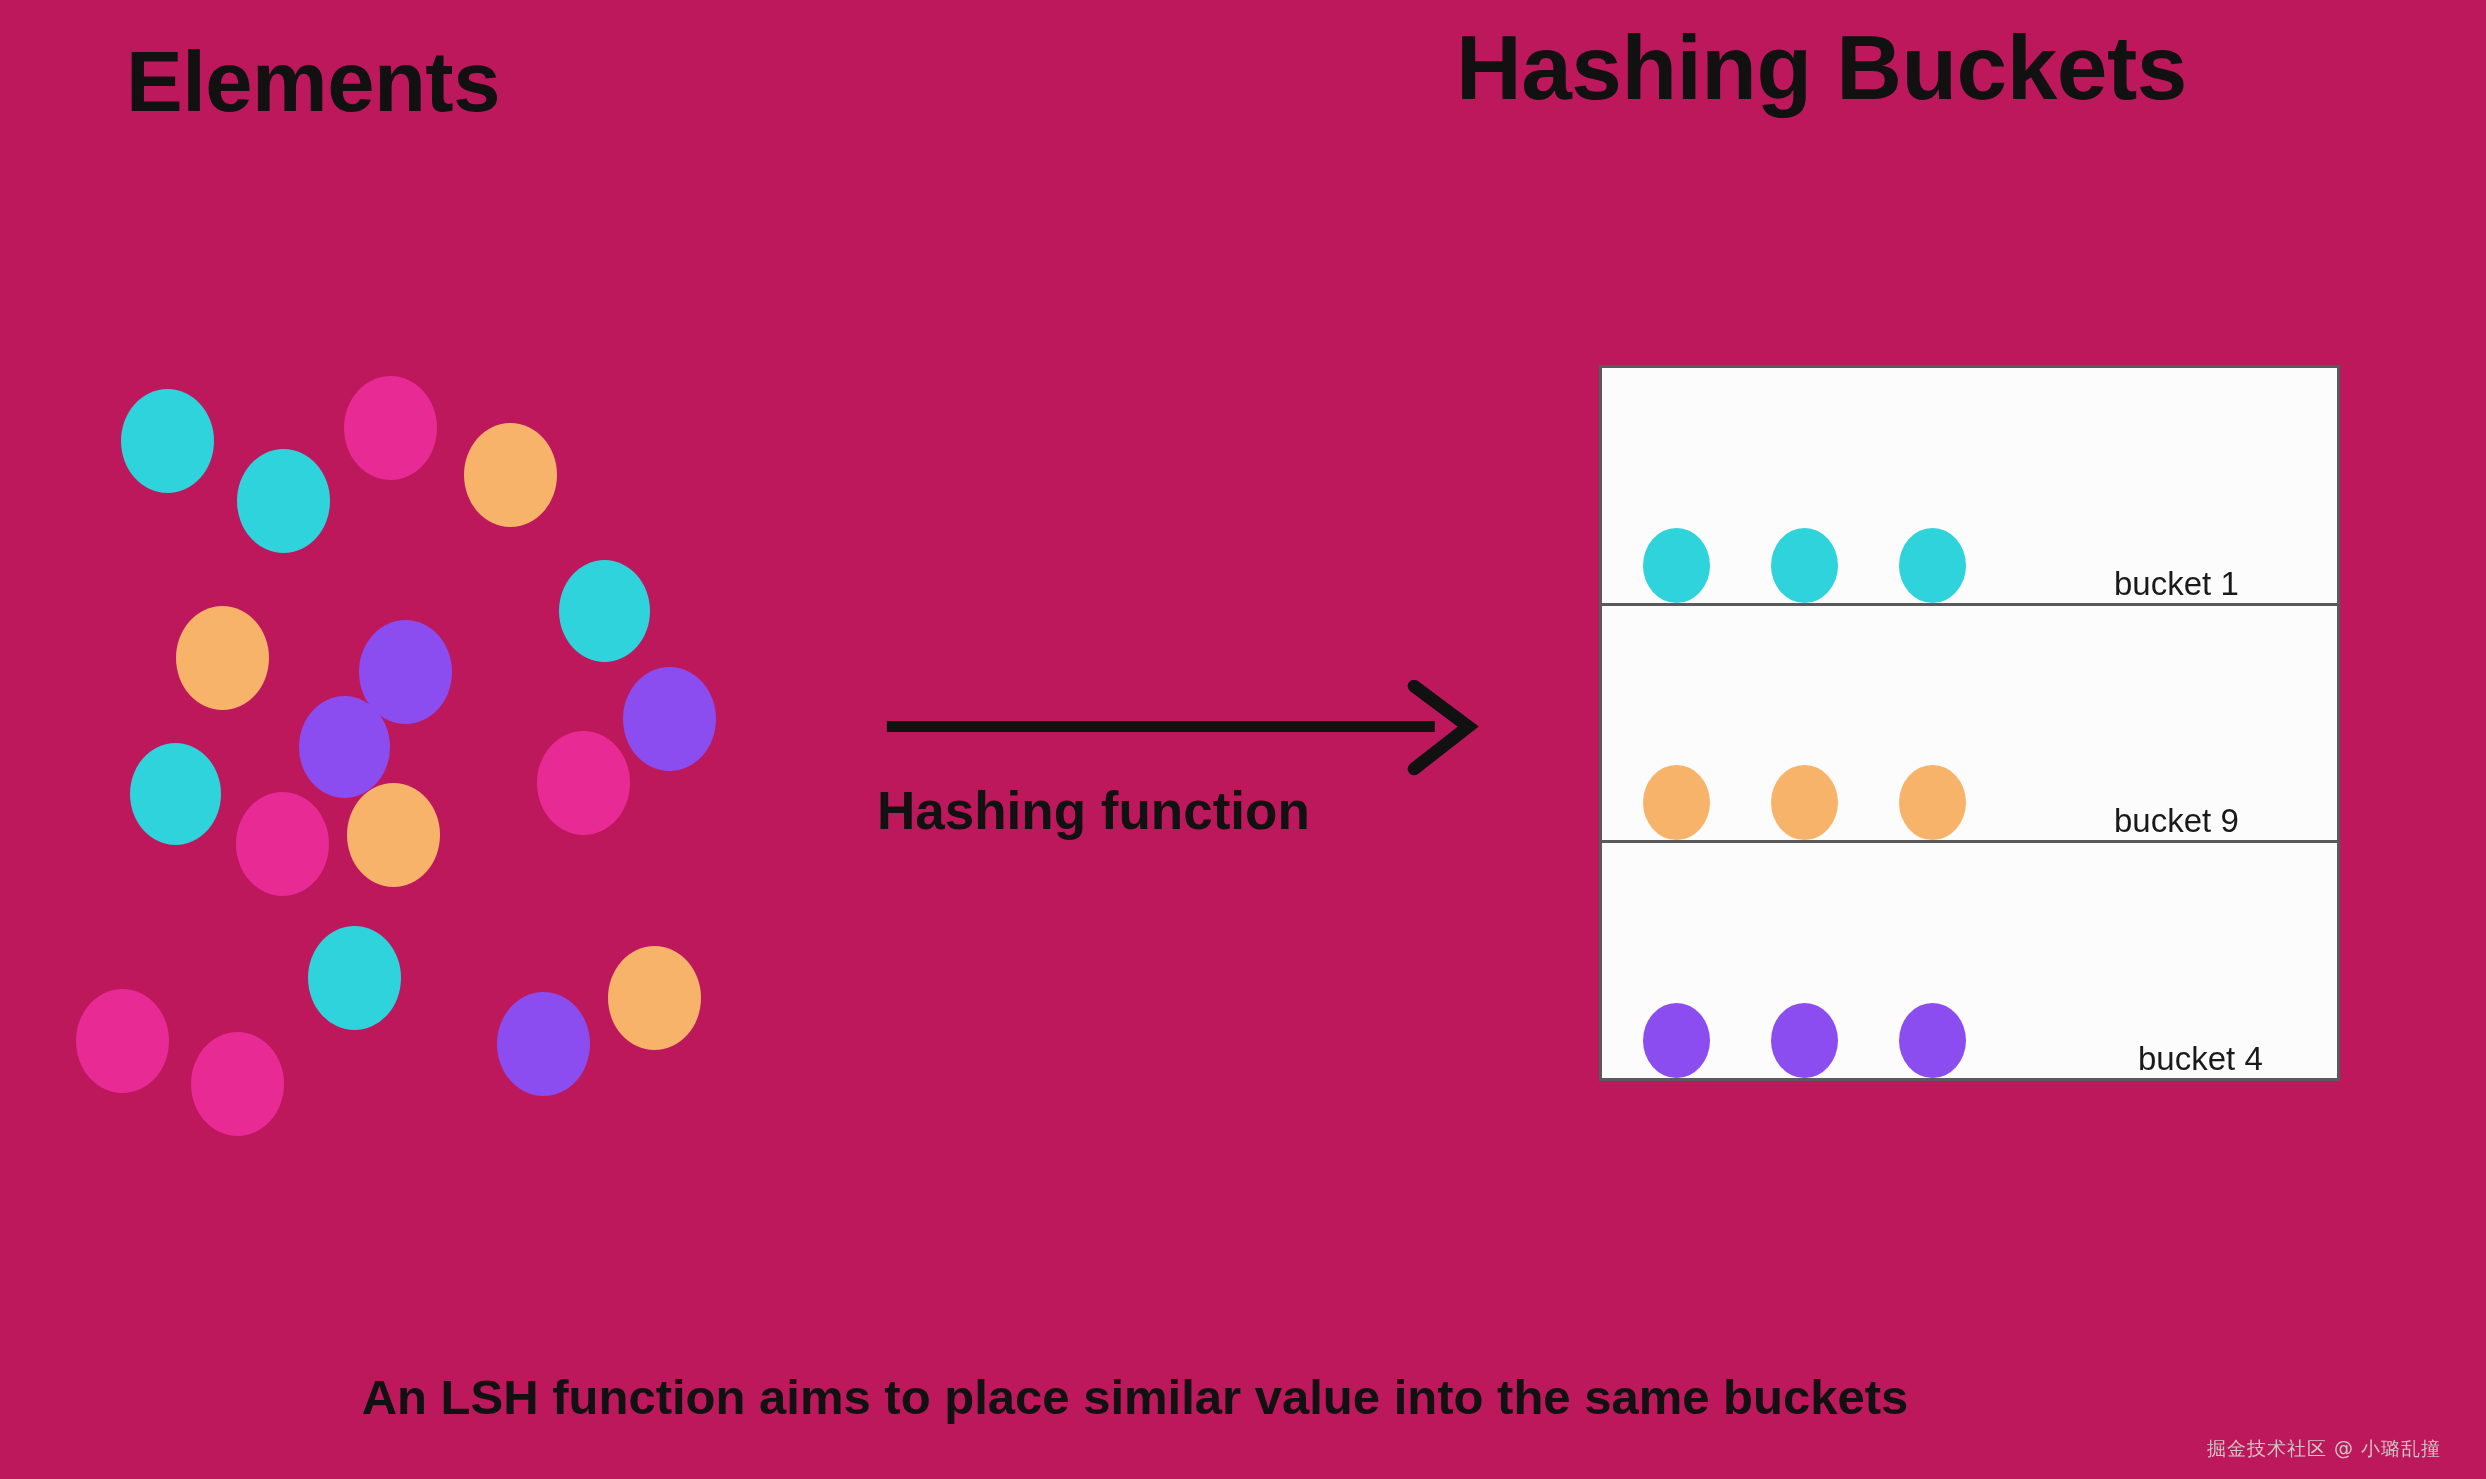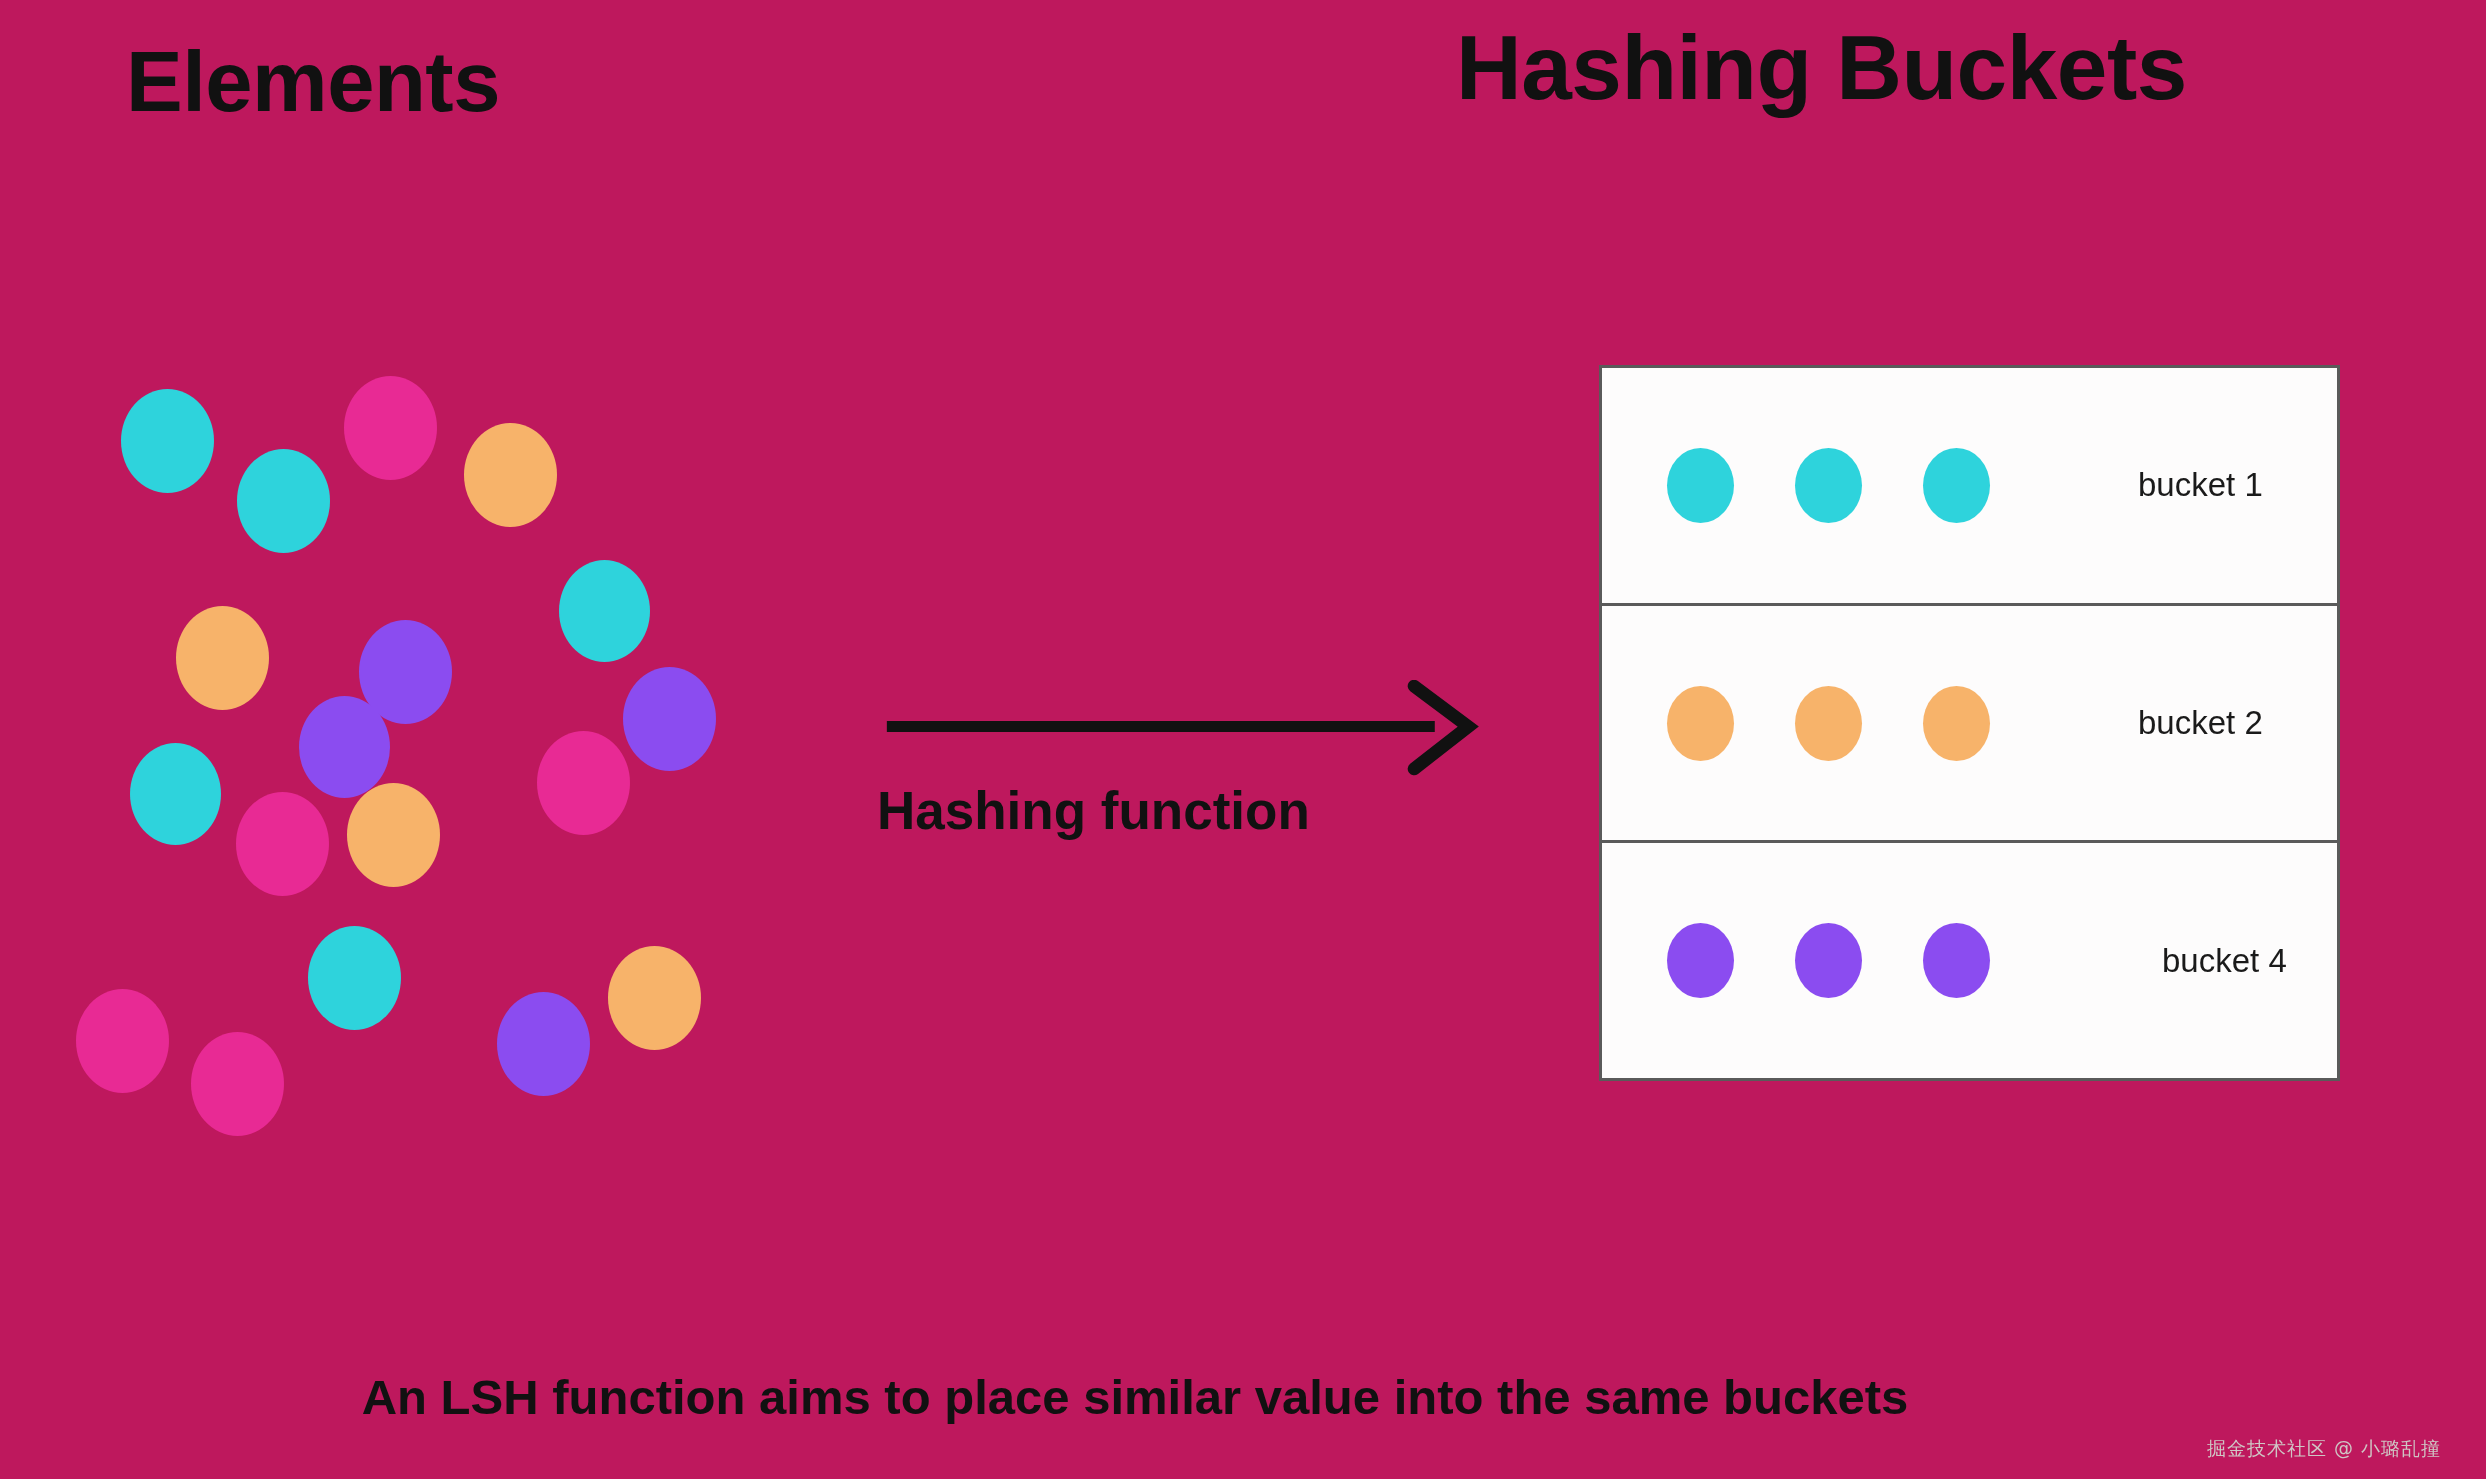--- a/index.html
+++ b/index.html
@@ -93,25 +93,24 @@
     height: 716px;
     background: #fdfcfc;
     border: 3px solid #5a5a5a;
     box-sizing: border-box;
     display: flex;
     flex-direction: column;
   }
   .bucket-row {
     flex: 1 1 0;
     display: flex;
-    align-items: center;
+    align-items: flex-end;
     border-bottom: 3px solid #5a5a5a;
     box-sizing: border-box;
     position: relative;
-    padding-left: 24px;
   }
   .bucket-row:last-child {
     border-bottom: none;
     gap: 24px;
   }
   .bucket-dots {
     display: flex;
     align-items: center;
     width: 512px;
     padding-left: 41px;
@@ -204,21 +203,21 @@
           <div class="bucket-dot" style="background: rgb(46, 211, 220);"></div>
         </div>
         <div class="bucket-label">bucket 1</div>
       </div>
       <div class="bucket-row">
         <div class="bucket-dots">
           <div class="bucket-dot" style="background: rgb(247, 179, 106);"></div>
           <div class="bucket-dot" style="background: rgb(247, 179, 106);"></div>
           <div class="bucket-dot" style="background: rgb(247, 179, 106);"></div>
         </div>
-        <div class="bucket-label">bucket 2</div>
+        <div class="bucket-label">bucket 9</div>
       </div>
       <div class="bucket-row">
         <div class="bucket-dots">
           <div class="bucket-dot" style="background: rgb(139, 76, 240);"></div>
           <div class="bucket-dot" style="background: rgb(139, 76, 240);"></div>
           <div class="bucket-dot" style="background: rgb(139, 76, 240);"></div>
         </div>
         <div class="bucket-label">bucket 4</div>
       </div>
     </div>

